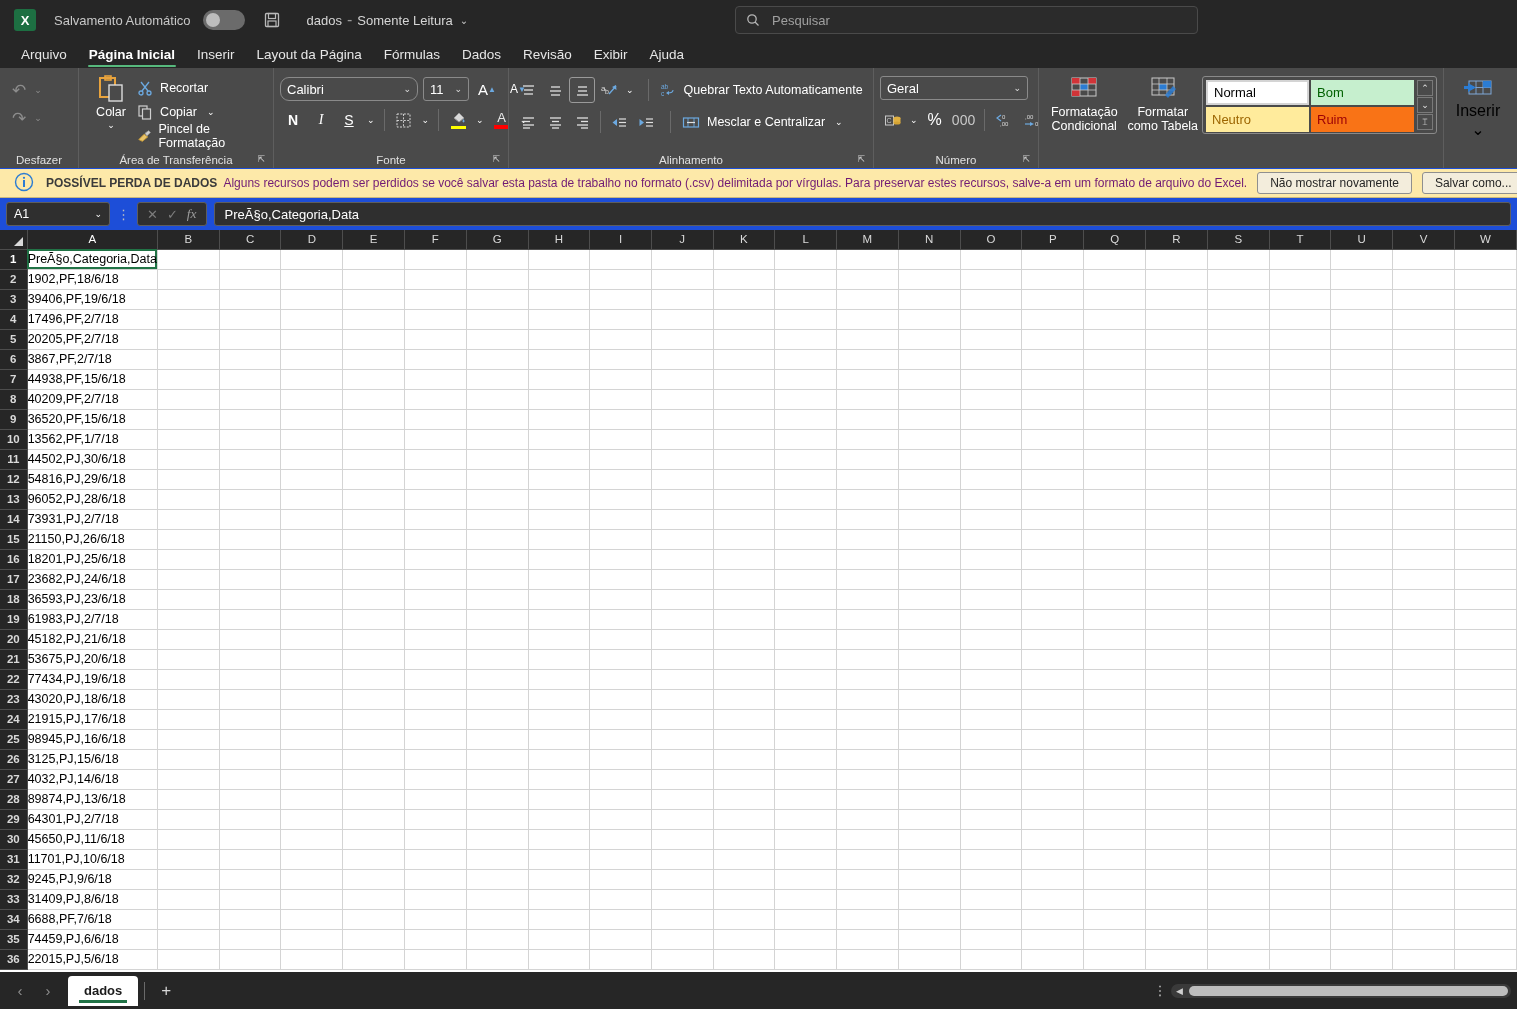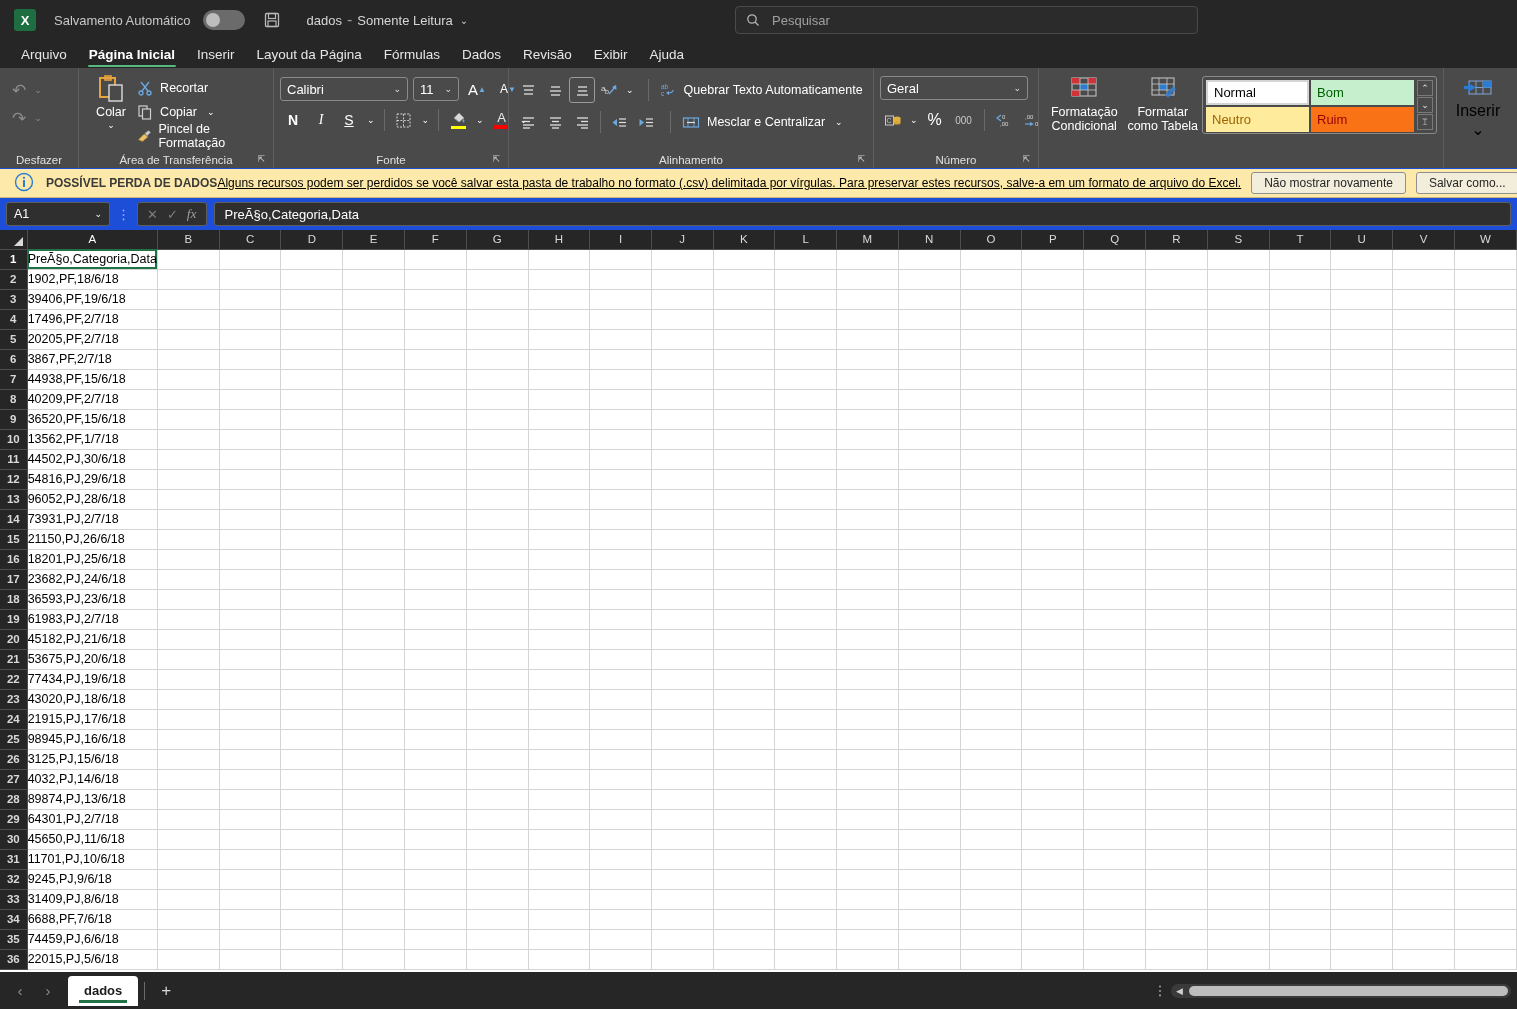--- a/index.html
+++ b/index.html
@@ -103,21 +103,21 @@
 
   .insert-col { width: 56px; display: flex; flex-direction: column; align-items: center; padding-top: 6px; cursor: pointer; }
 
   
   .banner {
     flex: 0 0 30px; height: 30px; background: #fde9a9; display: flex; align-items: center;
     border-top: 1px solid #1d4ed8; border-bottom: 1px solid #c9b77e; padding: 0 6px;
   }
   .banner .info { width: 22px; height: 22px; margin-left: 8px; flex: 0 0 22px; }
   .banner .strong { color: #3b3b3b; font-size: 12px; font-weight: bold; margin-left: 10px; white-space: nowrap; }
-  .banner .msg { color: #000000; font-size: 12px; text-decoration: underline; white-space: nowrap; cursor: pointer; }
+  .banner .msg { color: #701a75; font-size: 12px; margin-left: 6px; white-space: nowrap; cursor: pointer; }
   .banner .spacer { flex: 1; }
   .banner .bbtn {
     background: #f3eddc; border: 1px solid #8f8f8f; border-radius: 3px; height: 22px;
     color: #262626; font-size: 12px; padding: 0 12px; display: flex; align-items: center;
     margin-left: 10px; cursor: pointer; white-space: nowrap;
   }
 
   
   .formulabar { flex: 0 0 32px; height: 32px; background: #1d4ed8; display: flex; align-items: center; padding: 0 6px; }
   .namebox {
@@ -287,21 +287,21 @@
       </div>
       <div class="grp-label">
         <span>Área de Transferência</span>
         <span class="dlg">⇱</span>
       </div>
     </div>
 
     <div class="grp" style="width:235px;">
       <div class="grp-body" style="flex-direction:column;padding-top:4px;">
         <div class="font-row1">
-          <div class="cbx" style="width:128px;">
+          <div class="cbx" style="width:138px;border-radius:9px;">
             <span>Calibri</span>
             <span class="cv">⌄</span>
           </div>
           <div class="cbx" style="width:46px;">
             <span>11</span>
             <span class="cv">⌄</span>
           </div>
           <div class="iconbtn">
             <span style="font-size:15px;">A</span>
             <span style="font-size:8px;color:#6ca9e0;">▲</span>
@@ -472,21 +472,21 @@
               <ellipse cx="13" cy="5" rx="3.5" ry="1.6" fill="#e0b040"></ellipse>
               <rect x="9.5" y="5" width="7" height="5" fill="#e0b040"></rect>
               <ellipse cx="13" cy="10" rx="3.5" ry="1.6" fill="#d4a333"></ellipse>
             </svg>
           </div>
           <span class="caretsm">⌄</span>
           <div class="iconbtn">
             <span style="font-size:16px;">%</span>
           </div>
           <div class="iconbtn" style="width:30px;">
-            <span style="font-size:10px;color:#c9c9c9;">000</span>
+            <span style="font-size:14px;color:#c9c9c9;">000</span>
           </div>
           <div class="vsep"></div>
           <div class="iconbtn" style="width:28px;">
             <svg width="20" height="16" viewBox="0 0 20 16">
               <path d="M7 3 L3 6 L7 9" fill="none" stroke="#6ca9e0" stroke-width="1.2"></path>
               <text x="8" y="7" font-size="6" fill="#dadada" font-family="Liberation Sans">0</text>
               <text x="6" y="14" font-size="6" fill="#dadada" font-family="Liberation Sans">,00</text>
             </svg>
           </div>
           <div class="iconbtn" style="width:28px;">

